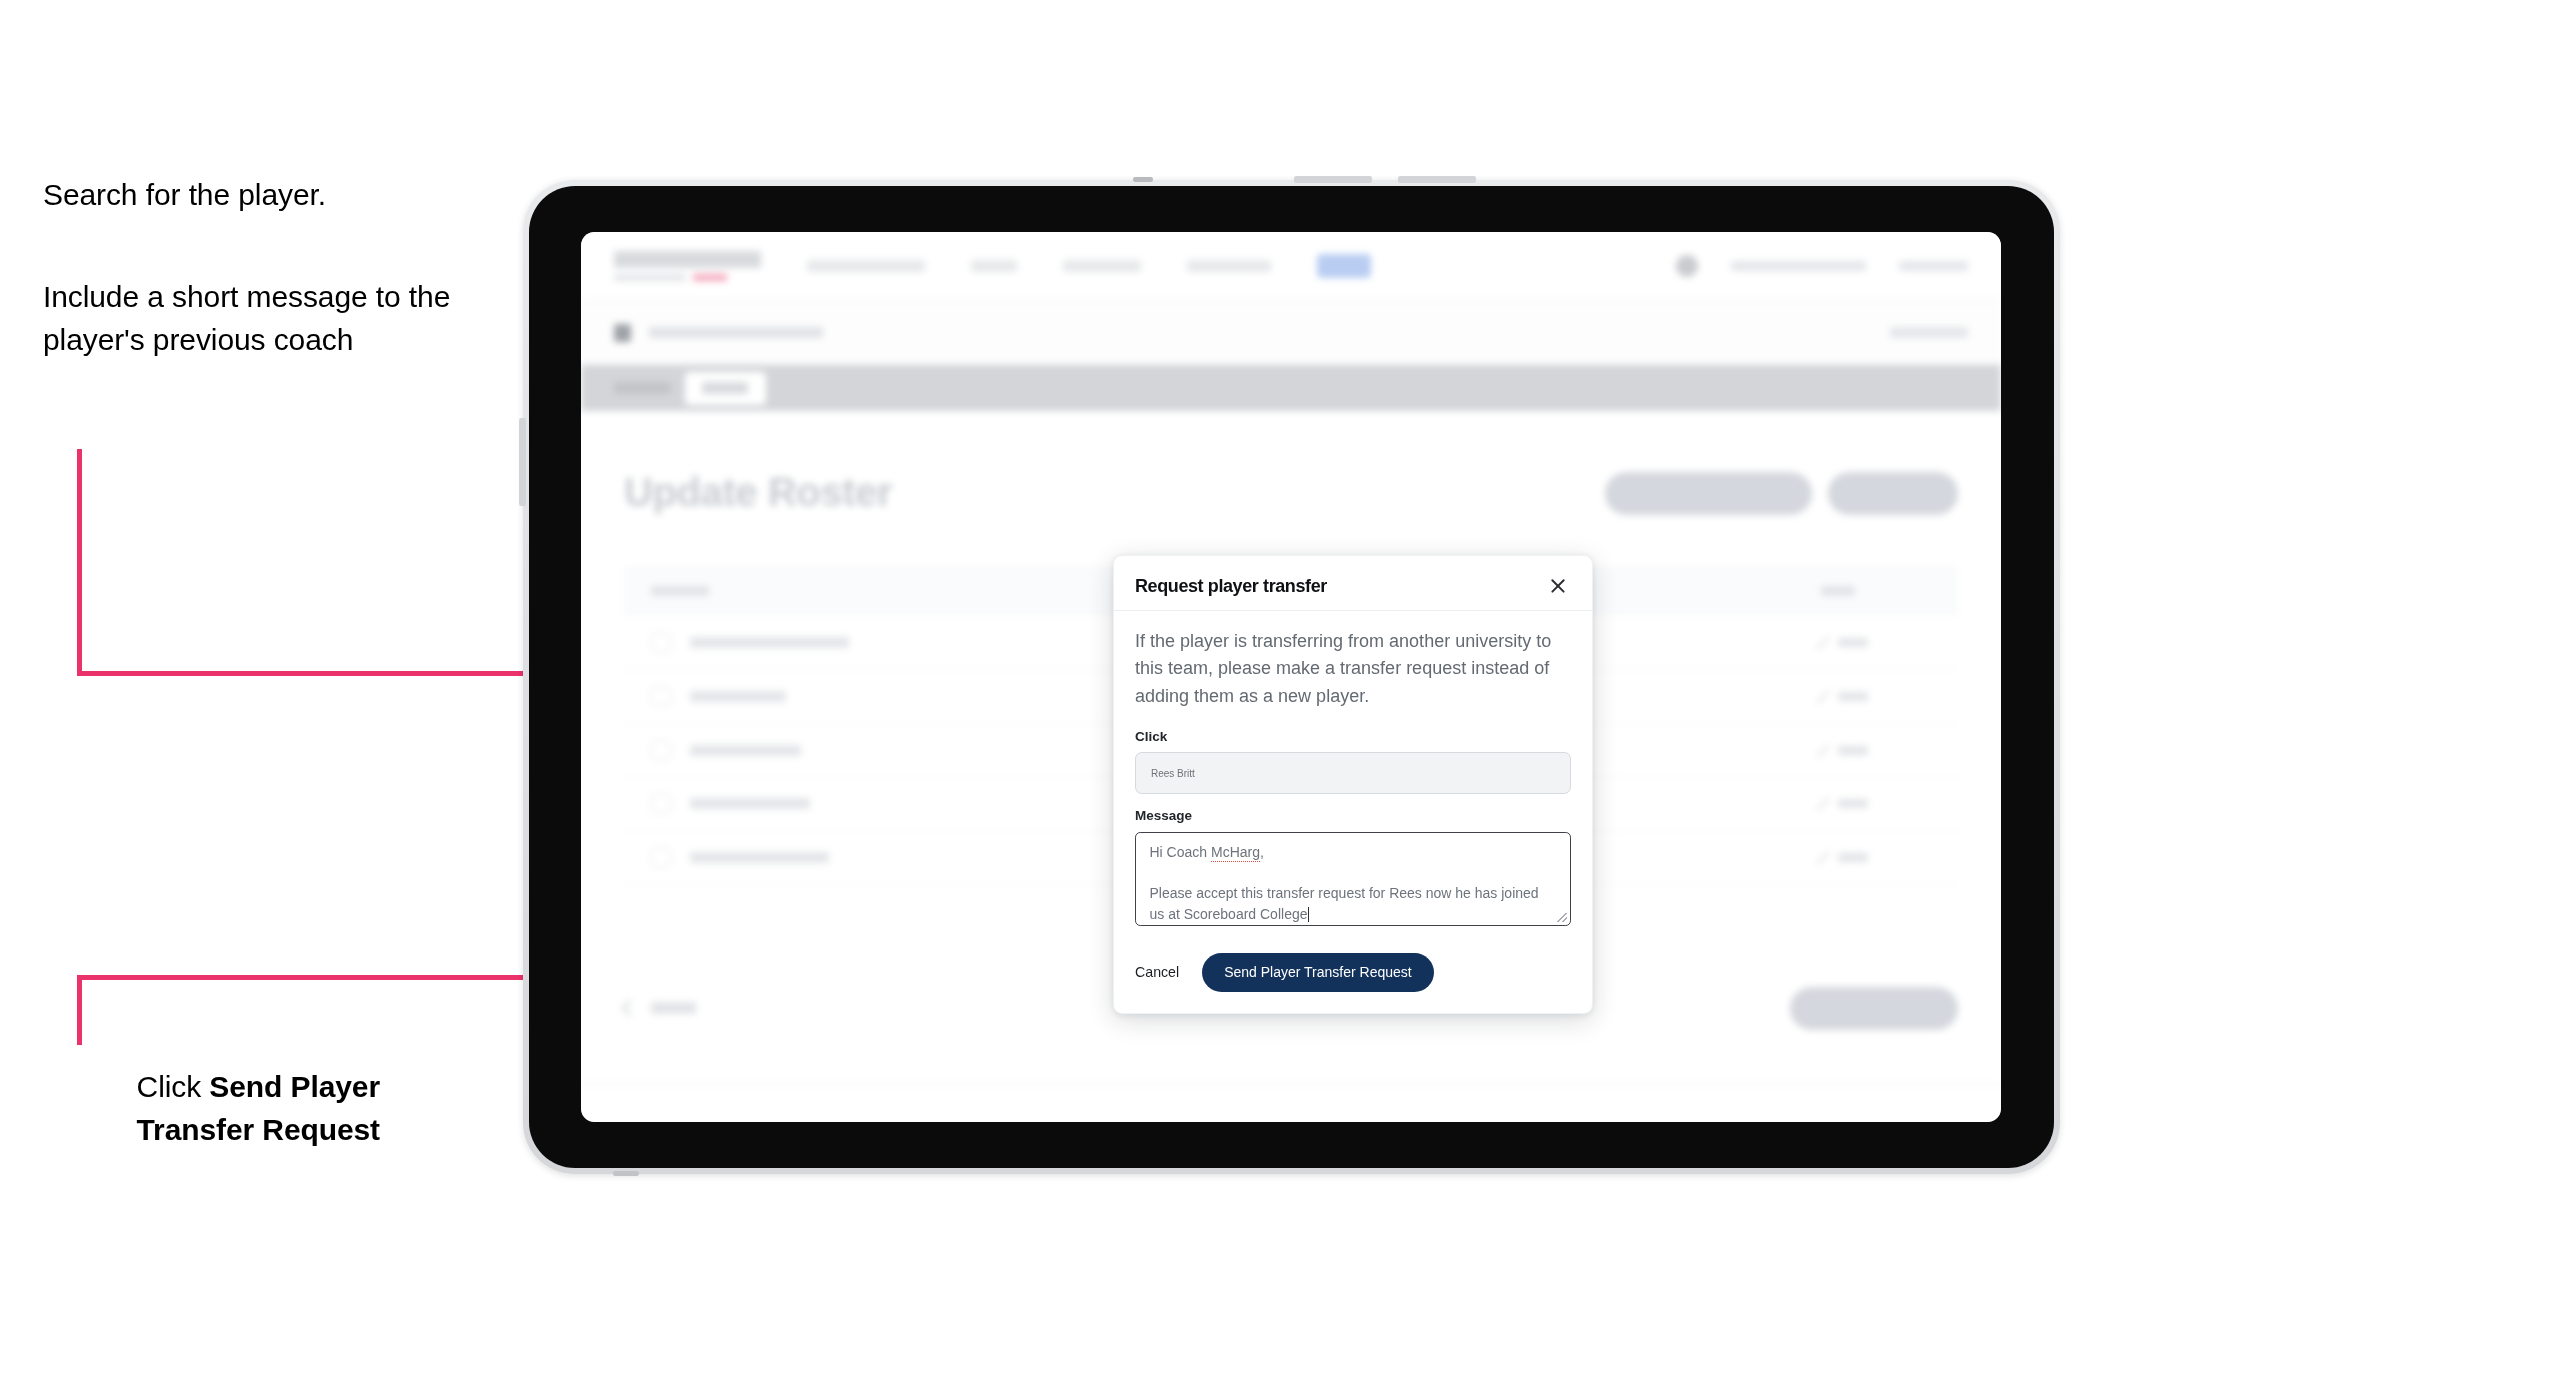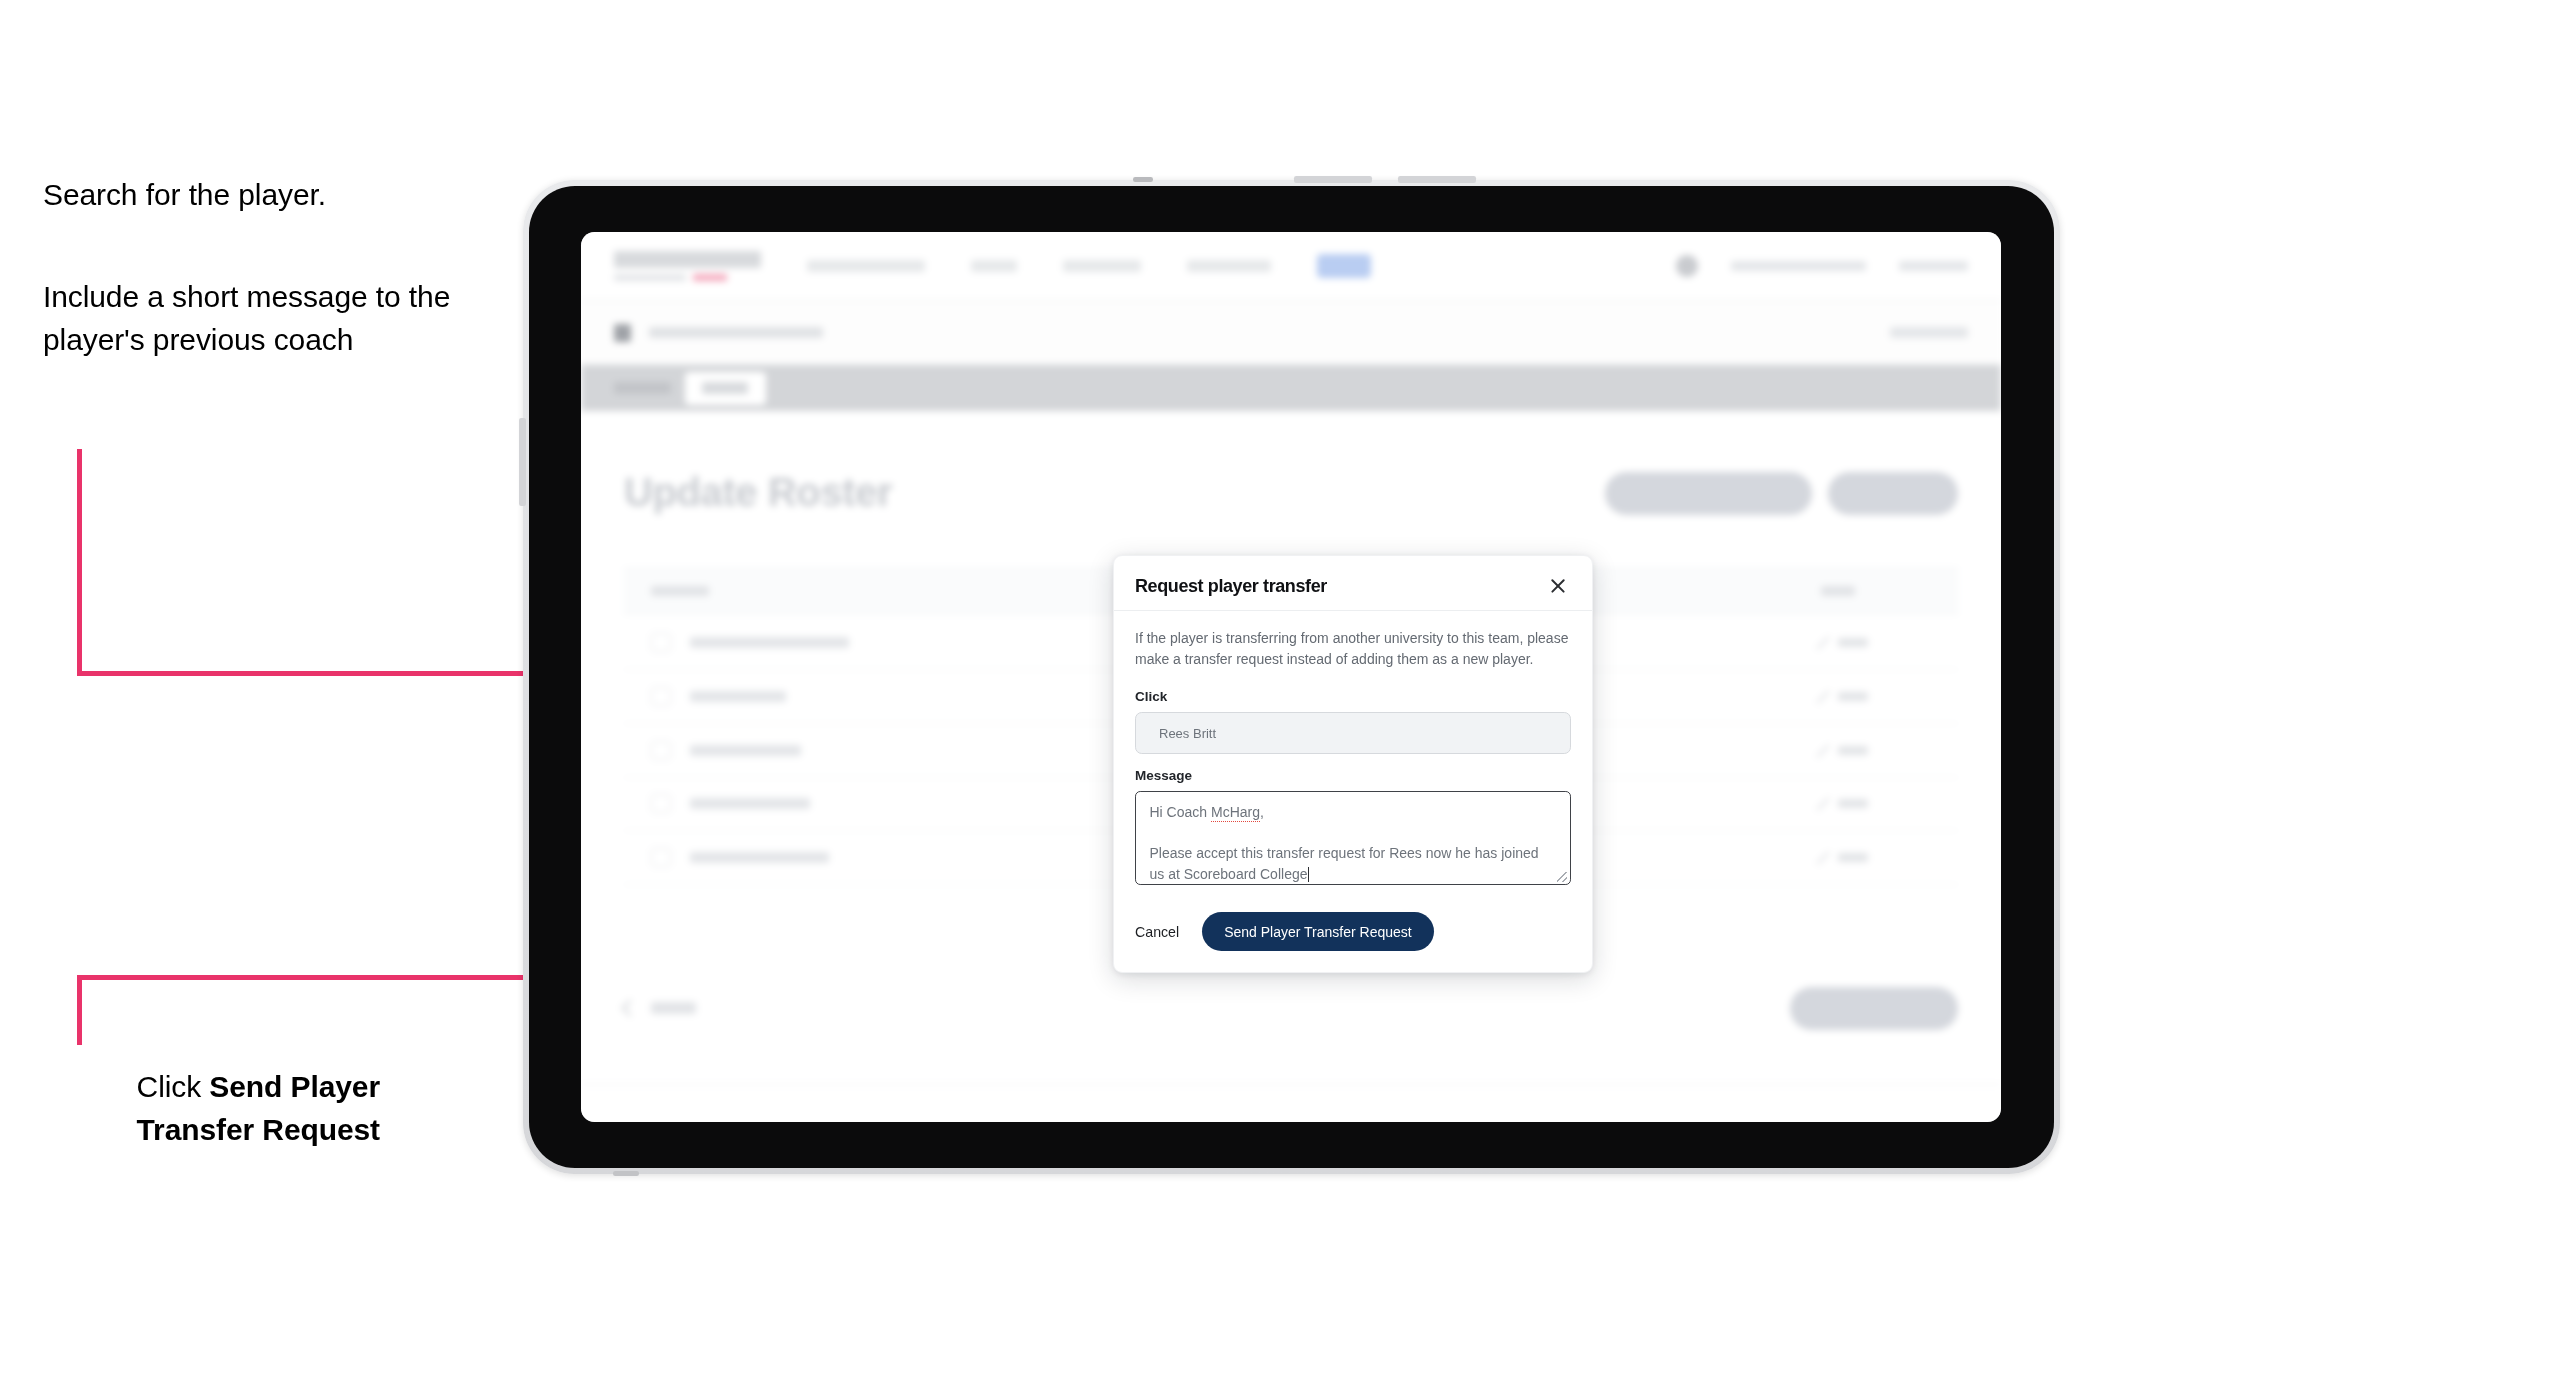--- a/index.html
+++ b/index.html
@@ -209,30 +209,30 @@
   }
   #modal-close:before, #modal-close:after {
     content: ""; position: absolute; left: 3.7px; top: 12px;
     width: 18px; height: 1.9px; background: #2b2d31; border-radius: 1.5px;
   }
   #modal-close:before { transform: rotate(45deg); }
   #modal-close:after  { transform: rotate(-45deg); }
 
   #modal-body { padding: 16.5px 21px 7.5px 21px; }
   #modal-desc {
-    font-size: 14px; line-height: 1.55; color: #646a72; margin-bottom: 18px;
+    font-size: 18px; line-height: 1.55; color: #646a72; margin-bottom: 18px;
   }
   .field-label {
     font-size: 13.5px; font-weight: 700; color: #22252a; margin-bottom: 8.2px;
   }
   #player-input {
     width: 100%; height: 42px;
     background: #f1f3f5; border: 0.7px solid #d6d9dd; border-radius: 6.7px;
-    font-family: "Liberation Sans", sans-serif; font-size: 13px; color: #6d737b;
-    padding: 0 23px; outline: none;
+    font-family: "Liberation Sans", sans-serif; font-size: 10px; color: #6d737b;
+    padding: 0 15px; outline: none;
   }
   #msg-wrap { margin-top: 14px; }
   #msg-box {
     position: relative;
     width: 100%; height: 94px;
     background: #ffffff; border: 1.2px solid #3f4248; border-radius: 5.2px;
     padding: 9.7px 13.5px; overflow: hidden;
   }
   .msg-line {
     font-size: 14px; line-height: 1.52; color: #6d737b;

